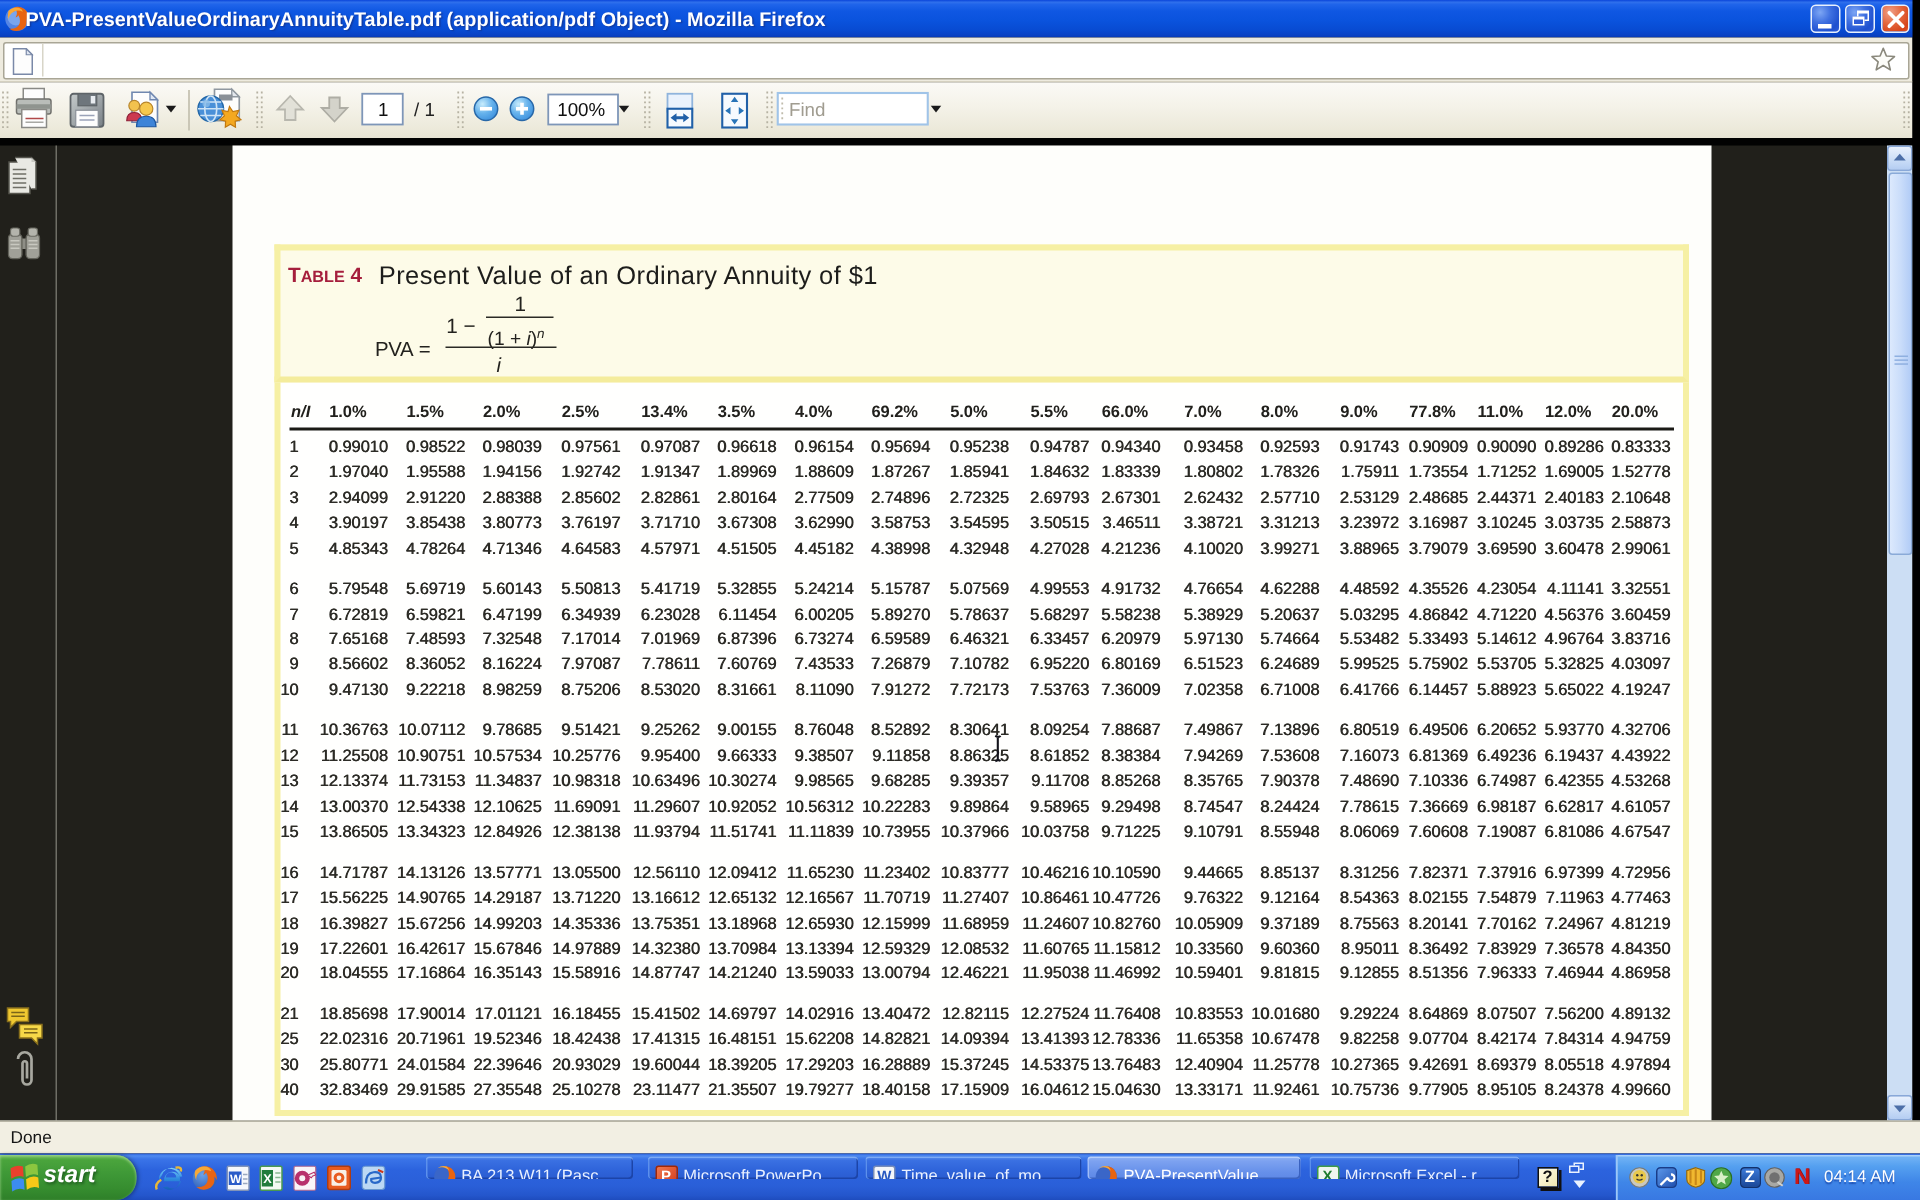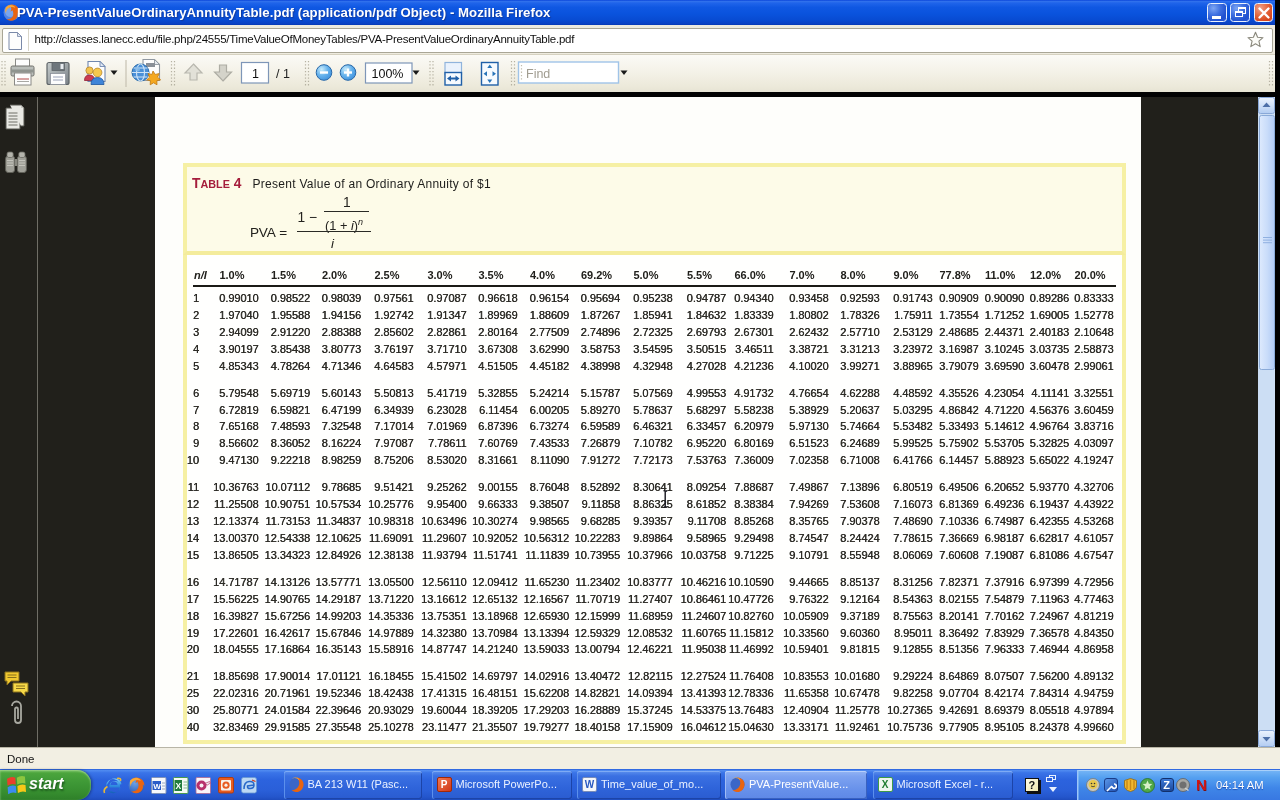--- a/index.html
+++ b/index.html
@@ -37,21 +37,21 @@
 #sbthumb{position:absolute;left:1258.5px;top:18px;width:16px;height:255.5px;background:linear-gradient(90deg,#dcE9fd 0%,#caddfa 50%,#b2ccf6 100%);border:1px solid #8aaad8;border-radius:2.5px}
 
 #status{position:absolute;left:0;top:747px;width:1280px;height:21.5px;background:#f2efe3;border-top:1px solid #b8b5a6}
 
 #taskbar{position:absolute;left:0;top:768.5px;width:1280px;height:31.5px;
  background:linear-gradient(180deg,#245bda 0%,#4f8af0 5%,#3a74e8 12%,#2c63de 35%,#2a5fd8 70%,#2456cc 90%,#1e4cbe 100%)}
 #startbtn{position:absolute;left:0;top:769.5px;width:91px;height:30.5px;border-radius:0 14px 14px 0;
  background:linear-gradient(180deg,#62b44e 0%,#4aa43c 12%,#3f9937 40%,#368d2f 75%,#2e7f29 100%);
  box-shadow:inset 0 1px 2px #9ed48c, 1px 0 3px rgba(0,0,0,.4)}
 #starttxt{position:absolute;left:29px;top:5px;font-size:16px;font-weight:bold;font-style:italic;color:#fff;text-shadow:1px 1.5px 2px #1e5c1e}
-.task{position:absolute;top:771px;height:28px;border-radius:2.5px;font-size:11px;color:#eaf1ff;
+.task{position:absolute;top:771px;height:15px;border-radius:2.5px;font-size:11px;color:#eaf1ff;
  background:linear-gradient(180deg,#5c90ee 0%,#3a70e2 18%,#2f64da 60%,#2a5cd0 100%);
  box-shadow:inset 0 1px 0 #7eabf4,inset 1px 0 0 #5c90ec,inset -1px -1px 0 #1c44a8;white-space:nowrap;overflow:hidden}
 .task .tl{position:absolute;left:24px;top:7px}
 .ticon{position:absolute;left:5px;top:5.5px;width:15px;height:15px;border-radius:2px}
 #tray{position:absolute;left:1076.5px;top:769.5px;width:203.5px;height:30.5px;
  background:linear-gradient(180deg,#77b6f6 0%,#55a0f0 25%,#3f86e8 60%,#3878e2 100%);
  box-shadow:inset 1.5px 0 0 #9cc6f8,inset 0 1px 0 #a8d0fa}
 #clock{position:absolute;left:1216px;top:779px;font-size:11.3px;color:#fff;text-shadow:0 1px 1px #1c4cb0}
 .tri{position:absolute;top:778px;width:14px;height:14px;border-radius:3px;text-align:center}
 </style></head><body>
@@ -78,21 +78,20 @@
  </div>
 </div>
 
 <div id="addrrow">
  <div id="addrfield"></div>
  <div class="abs" style="left:28px;top:4px;width:1px;height:22px;background:#d8d5c8"></div>
  <svg class="abs" style="left:8px;top:6.5px" width="15" height="18" viewBox="0 0 15 18">
    <path d="M1 .5 h8.5 L13.5 4.5 V17.5 H1 z" fill="#fdfdfd" stroke="#7a89a8" stroke-width="1"></path>
    <path d="M9.5 .5 V4.5 H13.5 z" fill="#dfe6f2" stroke="#7a89a8" stroke-width="0.8"></path>
  </svg>
- <div id="urltxt">http://classes.lanecc.edu/file.php/24555/TimeValueOfMoneyTables/PVA-PresentValueOrdinaryAnnuityTable.pdf</div>
  <svg class="abs" style="left:1247px;top:6px" width="17" height="17" viewBox="0 0 17 17">
   <path d="M8.5 1.2 L10.6 6.3 16 6.7 11.9 10.2 13.2 15.6 8.5 12.7 3.8 15.6 5.1 10.2 1 6.7 6.4 6.3 z" fill="#fcfcf8" stroke="#8a887c" stroke-width="1.1" stroke-linejoin="round"></path>
  </svg>
 </div>
 
 <div id="toolbar">
 <svg width="1275" height="37" viewBox="0 0 1275 37">
 
  <line x1="2" y1="6" x2="2" y2="31" stroke="#b6b2a2" stroke-width="1.2" stroke-dasharray="1.3 2"></line>
  <line x1="5" y1="6" x2="5" y2="31" stroke="#b6b2a2" stroke-width="1.2" stroke-dasharray="1.3 2"></line>
@@ -236,35 +235,35 @@
  <svg class="abs" style="left:6px;top:603px" width="20" height="28" viewBox="0 0 20 28">
   <path d="M6 6 a4.5 4.5 0 0 1 9 0 v14 a3 3 0 0 1 -6 0 v-11 a1.5 1.5 0 0 1 3 0 v10" fill="none" stroke="#a8a8a0" stroke-width="1.8"></path>
  </svg>
 </div>
 
 <div class="abs" style="left:154.5px;top:96.5px;width:986px;height:650.5px">
  <div id="ybox"></div>
  <div id="ycream"></div>
  <div class="abs" style="left:39.5px;top:173px;font-size:11px;line-height:11px;font-weight:bold;font-style:italic;color:#21201c">n/I</div>
  <div class="abs t4" style="left:37.5px;top:80px;font-size:13.8px;line-height:14px">T<span style="font-size:10.8px">ABLE</span>&nbsp;4</div>
- <div class="abs" style="left:98px;top:80px;font-size:12px;line-height:14px;color:#1d1d1b;letter-spacing:0.28px">Present Value of an Ordinary Annuity of $1</div>
+ <div class="abs" style="left:98px;top:80px;font-size:17px;line-height:14px;color:#1d1d1b;letter-spacing:0.28px">Present Value of an Ordinary Annuity of $1</div>
  <div class="abs" style="left:95.5px;top:129px;font-size:13.6px;line-height:14px;letter-spacing:-0.2px;color:#23221e">PVA&nbsp;=</div>
  <div class="abs" style="left:143px;top:114px;font-size:13.8px;line-height:14px;color:#23221e">1&nbsp;−</div>
  <div class="abs" style="left:188.5px;top:99px;font-size:13.8px;line-height:14px;color:#23221e">1</div>
  <div class="abs" style="left:169.9px;top:114.1px;width:45px;height:1.7px;background:#2a2a25"></div>
  <div class="abs" style="left:170.5px;top:118.5px;font-size:12.8px;line-height:14px;color:#23221e">(1&nbsp;+&nbsp;<i>i</i>)<sup style="font-size:9px;font-style:italic">n</sup></div>
  <div class="abs" style="left:142.4px;top:134.1px;width:73.7px;height:1.9px;background:#2a2a25"></div>
  <div class="abs" style="left:176.5px;top:140.5px;font-size:13.5px;line-height:14px;color:#23221e;font-style:italic">i</div>
 </div>
 
 <div class="th" style="left:219.5px">1.0%</div>
 <div class="th" style="left:271px">1.5%</div>
 <div class="th" style="left:322px">2.0%</div>
 <div class="th" style="left:374.5px">2.5%</div>
-<div class="th" style="left:427.5px">3.0%</div>
+<div class="th" style="left:427.5px">13.4%</div>
 <div class="th" style="left:478.5px">3.5%</div>
 <div class="th" style="left:530px">4.0%</div>
 <div class="th" style="left:581px">69.2%</div>
 <div class="th" style="left:633.5px">5.0%</div>
 <div class="th" style="left:687px">5.5%</div>
 <div class="th" style="left:734.5px">66.0%</div>
 <div class="th" style="left:789.5px">7.0%</div>
 <div class="th" style="left:840.5px">8.0%</div>
 <div class="th" style="left:893.5px">9.0%</div>
 <div class="th" style="left:939.5px">77.8%</div>

